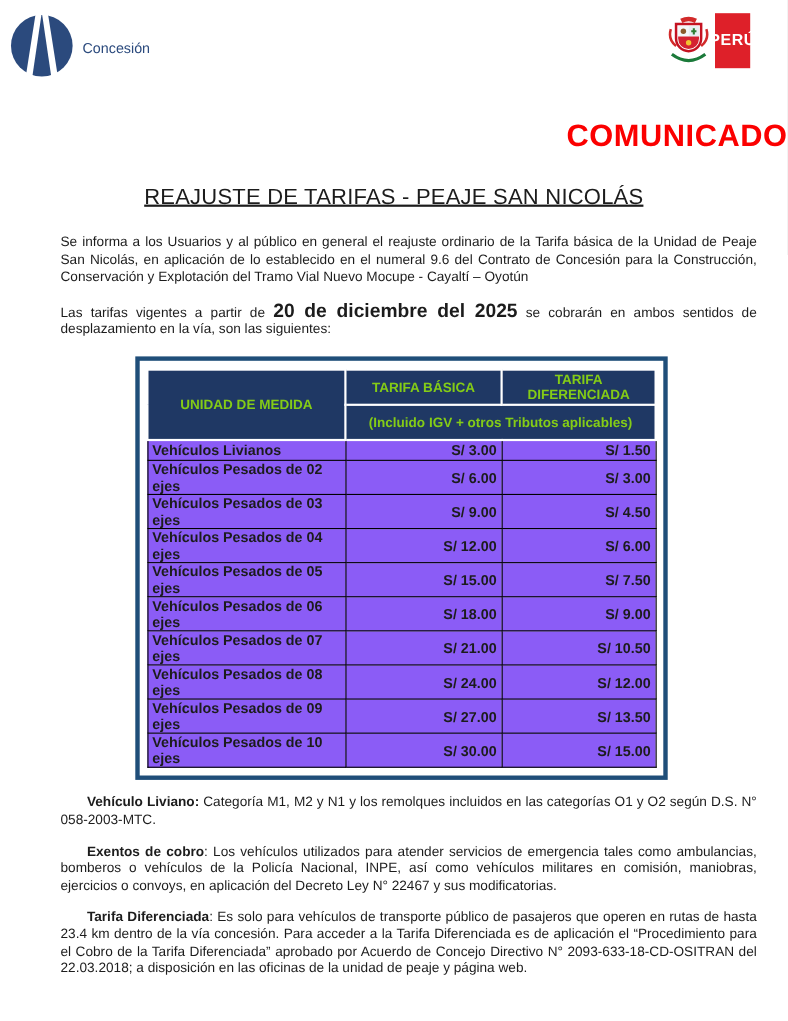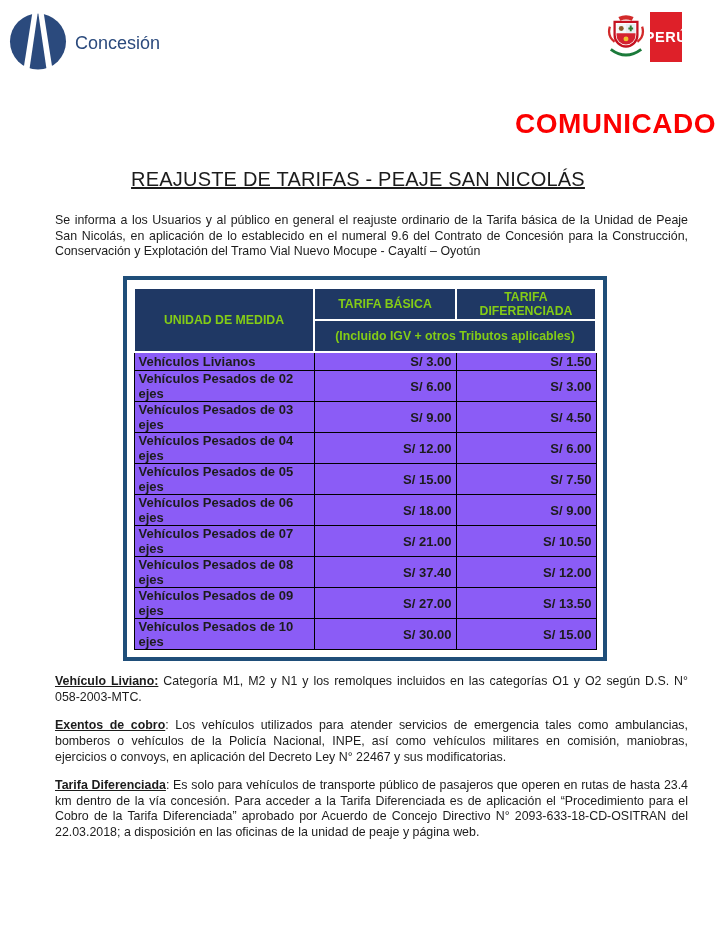--- a/index.html
+++ b/index.html
@@ -4,21 +4,21 @@
 <style>
   html,body{margin:0;padding:0;background:#e8e8e8;}
   .page{
     width:716px;height:928px;margin:0 auto;background:#fff;position:relative;
     font-family:"Liberation Sans",sans-serif;color:#1c1c1c;overflow:hidden;
   }
   
   .header{display:flex;justify-content:space-between;align-items:flex-start;padding:10px 34px 0 8px;height:72px;}
   .logo-left{display:flex;align-items:center;gap:7px;}
   .logo-left .txt{display:flex;flex-direction:column;line-height:1.05;}
-  .logo-left .l1{font-size:18px;color:var(--logo-blue);}
+  .logo-left .l1{font-size:13px;color:var(--logo-blue);}
   .logo-left .l2{font-size:25px;font-weight:bold;color:var(--logo-blue);letter-spacing:0.2px;}
   .logo-right{display:flex;align-items:flex-start;gap:5px;margin-top:2px;}
   .peru-box{width:32px;height:50px;background:var(--peru-red);color:#fff;display:flex;align-items:center;justify-content:center;
     font-weight:bold;font-size:14.5px;letter-spacing:0.5px;}
   .mtc-box{width:142px;height:50px;background:var(--mtc-gray);color:#fff;font-size:11.5px;line-height:13.5px;
     padding:5px 0 0 9px;box-sizing:border-box;}
   
   .title{margin-top:26px;text-align:right;color:var(--accent-red);font-size:28px;font-weight:bold;letter-spacing:0.5px;}
   .subtitle{margin-top:28px;text-align:center;font-size:20px;text-decoration:underline;letter-spacing:0.2px;}
   
@@ -31,21 +31,21 @@
   .table-box{margin:16px 0 0 68px;width:464px;border:4px solid var(--table-frame);padding:7px 6px;background:#fff;}
   table.tariff{border-collapse:collapse;width:462px;table-layout:fixed;}
   table.tariff th{background:var(--table-navy);color:#84cc16;font-size:12.3px;font-weight:bold;border:2px solid #fff;}
   th.h-top{height:28px;}
   th.h-sub{height:28px;}
   table.tariff td{border:1px solid #000;font-weight:bold;font-size:13px;height:17.4px;padding:0 4px;background:#8b5cf6;}
   td.lbl{text-align:left;}
   td.val{text-align:right;}
   
   .defs p{margin:13px 0 0 0;}
-  .term{font-weight:bold;text-decoration:underline;}
+  .term{font-weight:bold;margin-left:24px;}
 </style>
 </head>
 <body>
 
 <div class="page">
 
   <div class="header">
     <div class="logo-left">
       <span>
         <svg width="60" height="62" viewBox="0 0 100 104">
@@ -85,20 +85,21 @@
     </div>
   </div>
 
   <div class="title">COMUNICADO</div>
   <div class="subtitle">REAJUSTE DE TARIFAS - PEAJE SAN NICOLÁS</div>
 
   <div class="content">
 
     <p class="p1">Se informa a los Usuarios y al público en general el reajuste ordinario de la Tarifa básica de la Unidad de Peaje San Nicolás, en aplicación de lo establecido en el numeral 9.6 del Contrato de Concesión para la Construcción, Conservación y Explotación del Tramo Vial Nuevo Mocupe - Cayaltí – Oyotún</p>
 
+    <p class="p2"><span>Las tarifas vigentes a partir de </span><span class="big-date">20 de diciembre del 2025</span><span> se cobrarán en ambos sentidos de desplazamiento en la vía, son las siguientes:</span></p>
 
     <div class="table-box">
       <table class="tariff">
         <colgroup>
             <col style="width:180px">
             <col style="width:142px">
             <col style="width:140px">
           </colgroup>
         <thead>
           <tr>
@@ -141,21 +142,21 @@
               <td class="val">S/ 18.00</td>
               <td class="val">S/ 9.00</td>
             </tr>
           <tr>
               <td class="lbl">Vehículos Pesados de 07 ejes</td>
               <td class="val">S/ 21.00</td>
               <td class="val">S/ 10.50</td>
             </tr>
           <tr>
               <td class="lbl">Vehículos Pesados de 08 ejes</td>
-              <td class="val">S/ 37.40</td>
+              <td class="val">S/ 24.00</td>
               <td class="val">S/ 12.00</td>
             </tr>
           <tr>
               <td class="lbl">Vehículos Pesados de 09 ejes</td>
               <td class="val">S/ 27.00</td>
               <td class="val">S/ 13.50</td>
             </tr>
           <tr>
               <td class="lbl">Vehículos Pesados de 10 ejes</td>
               <td class="val">S/ 30.00</td>

